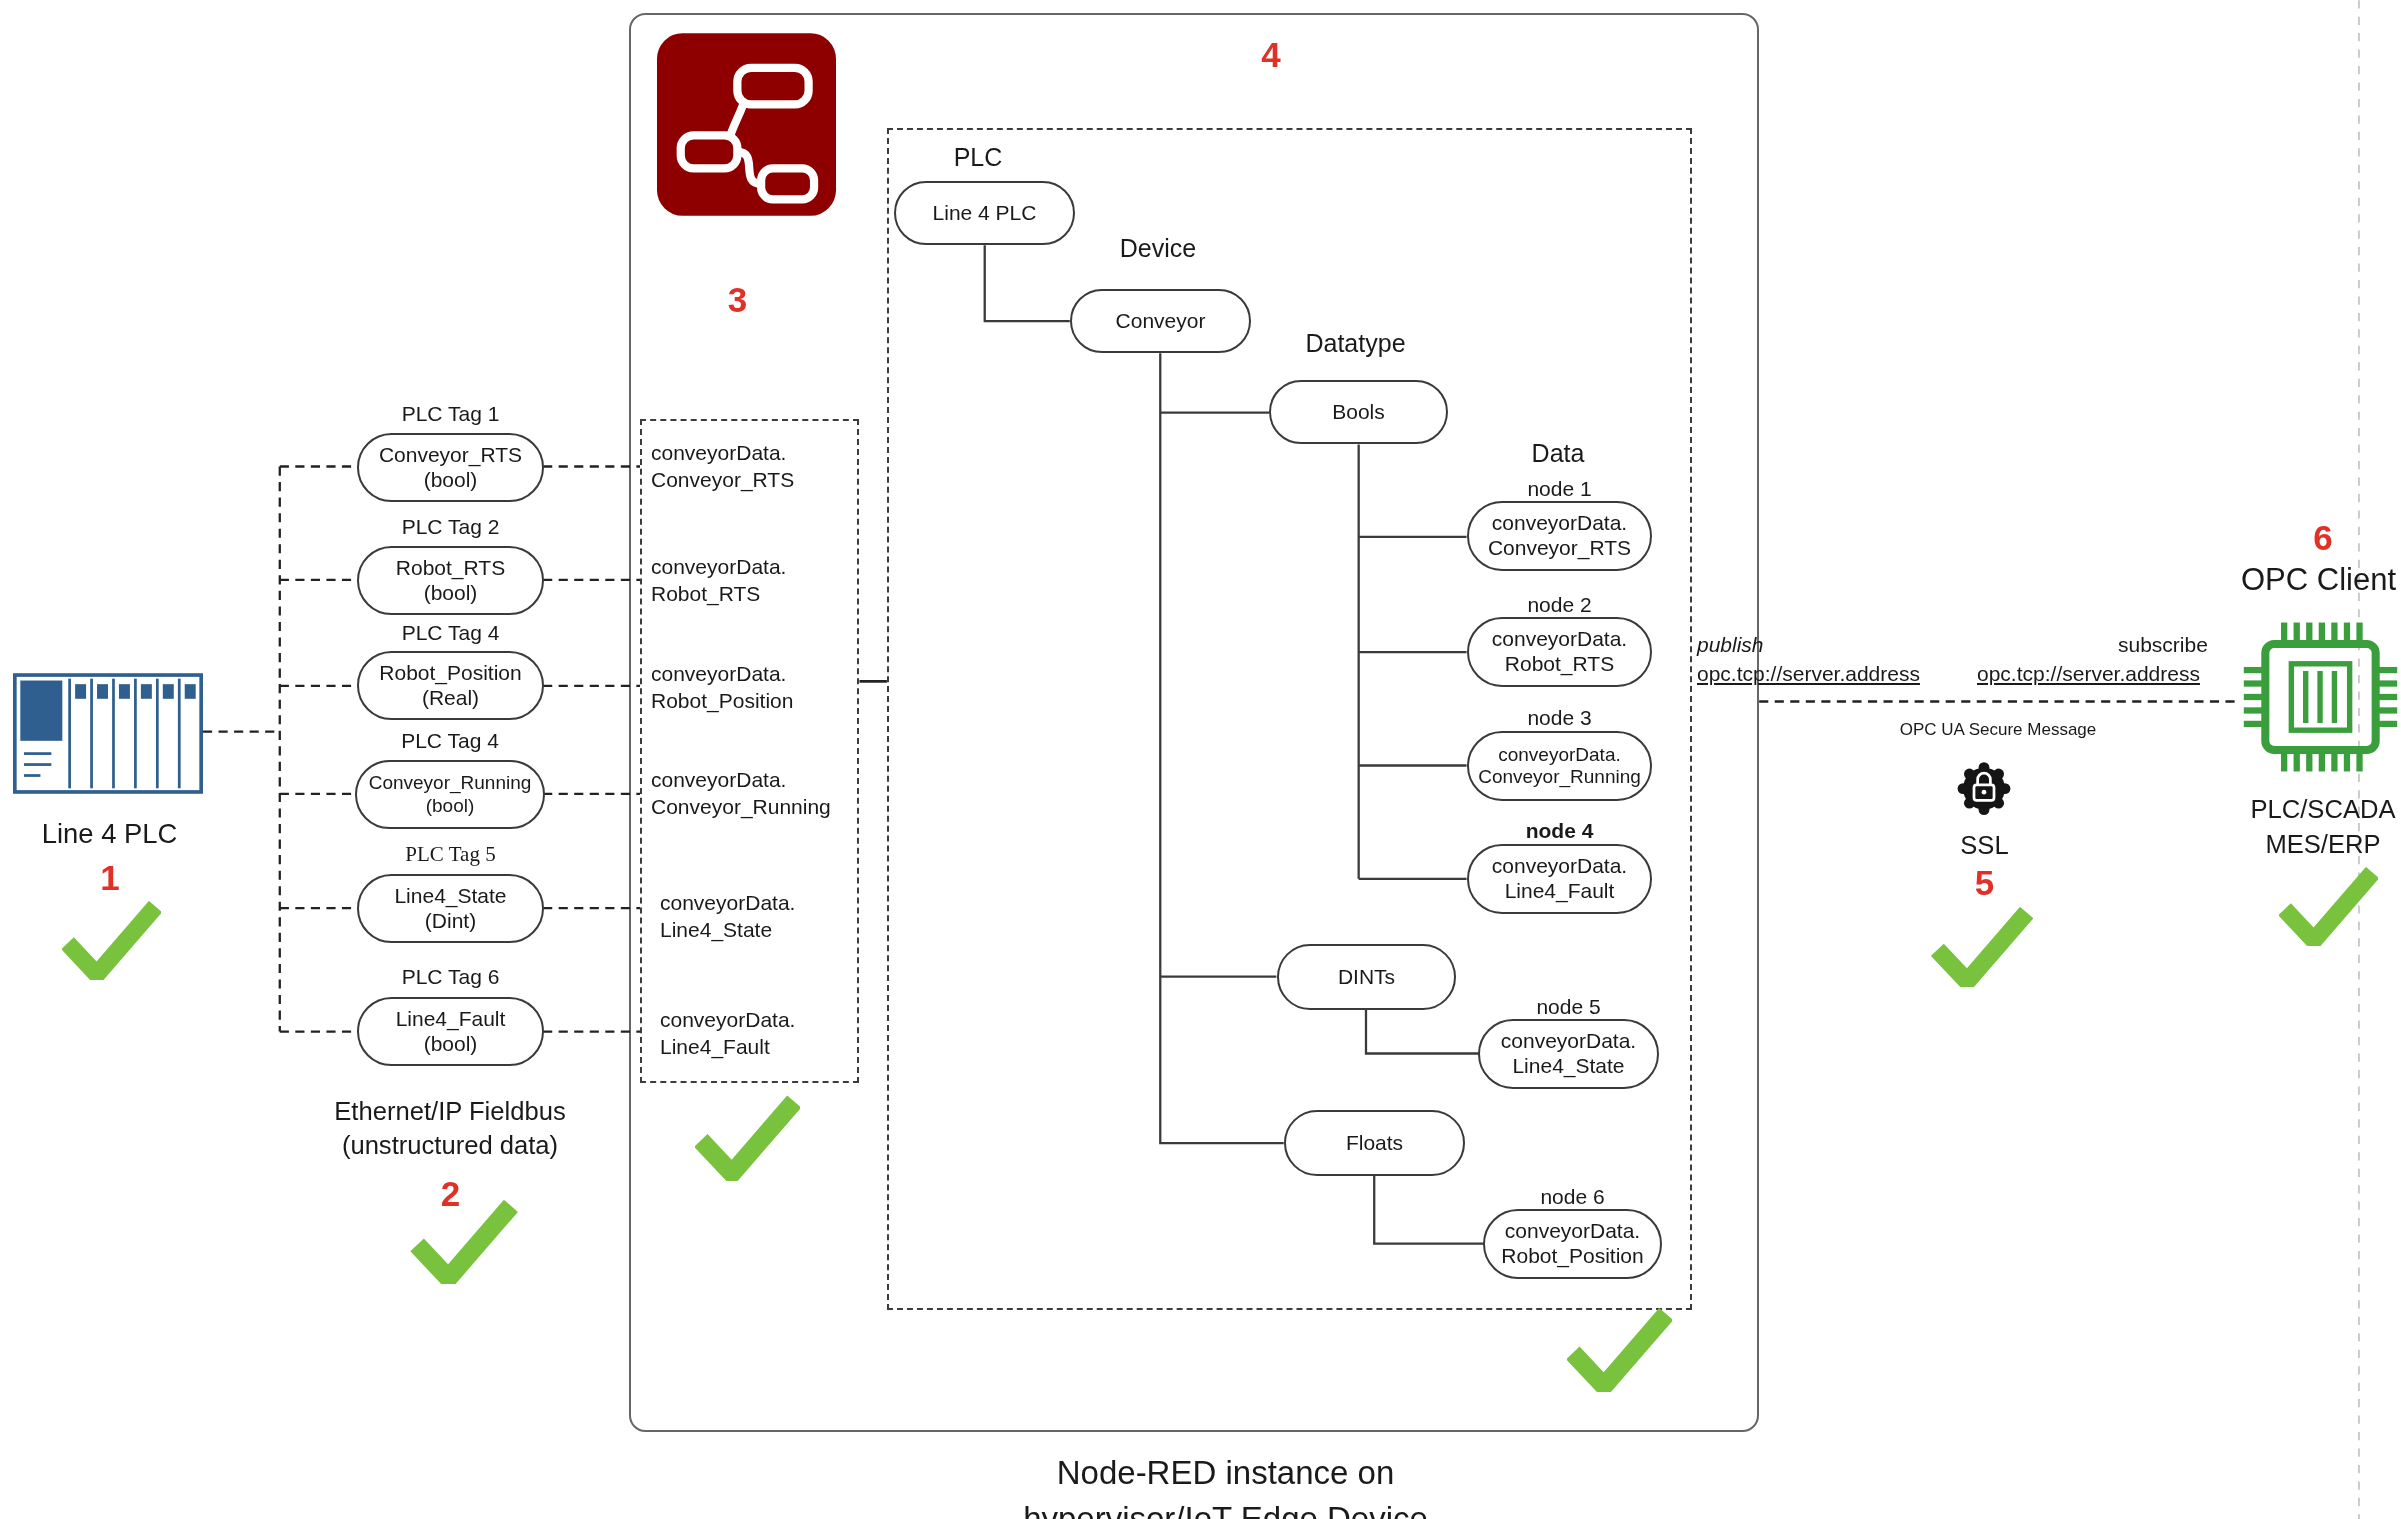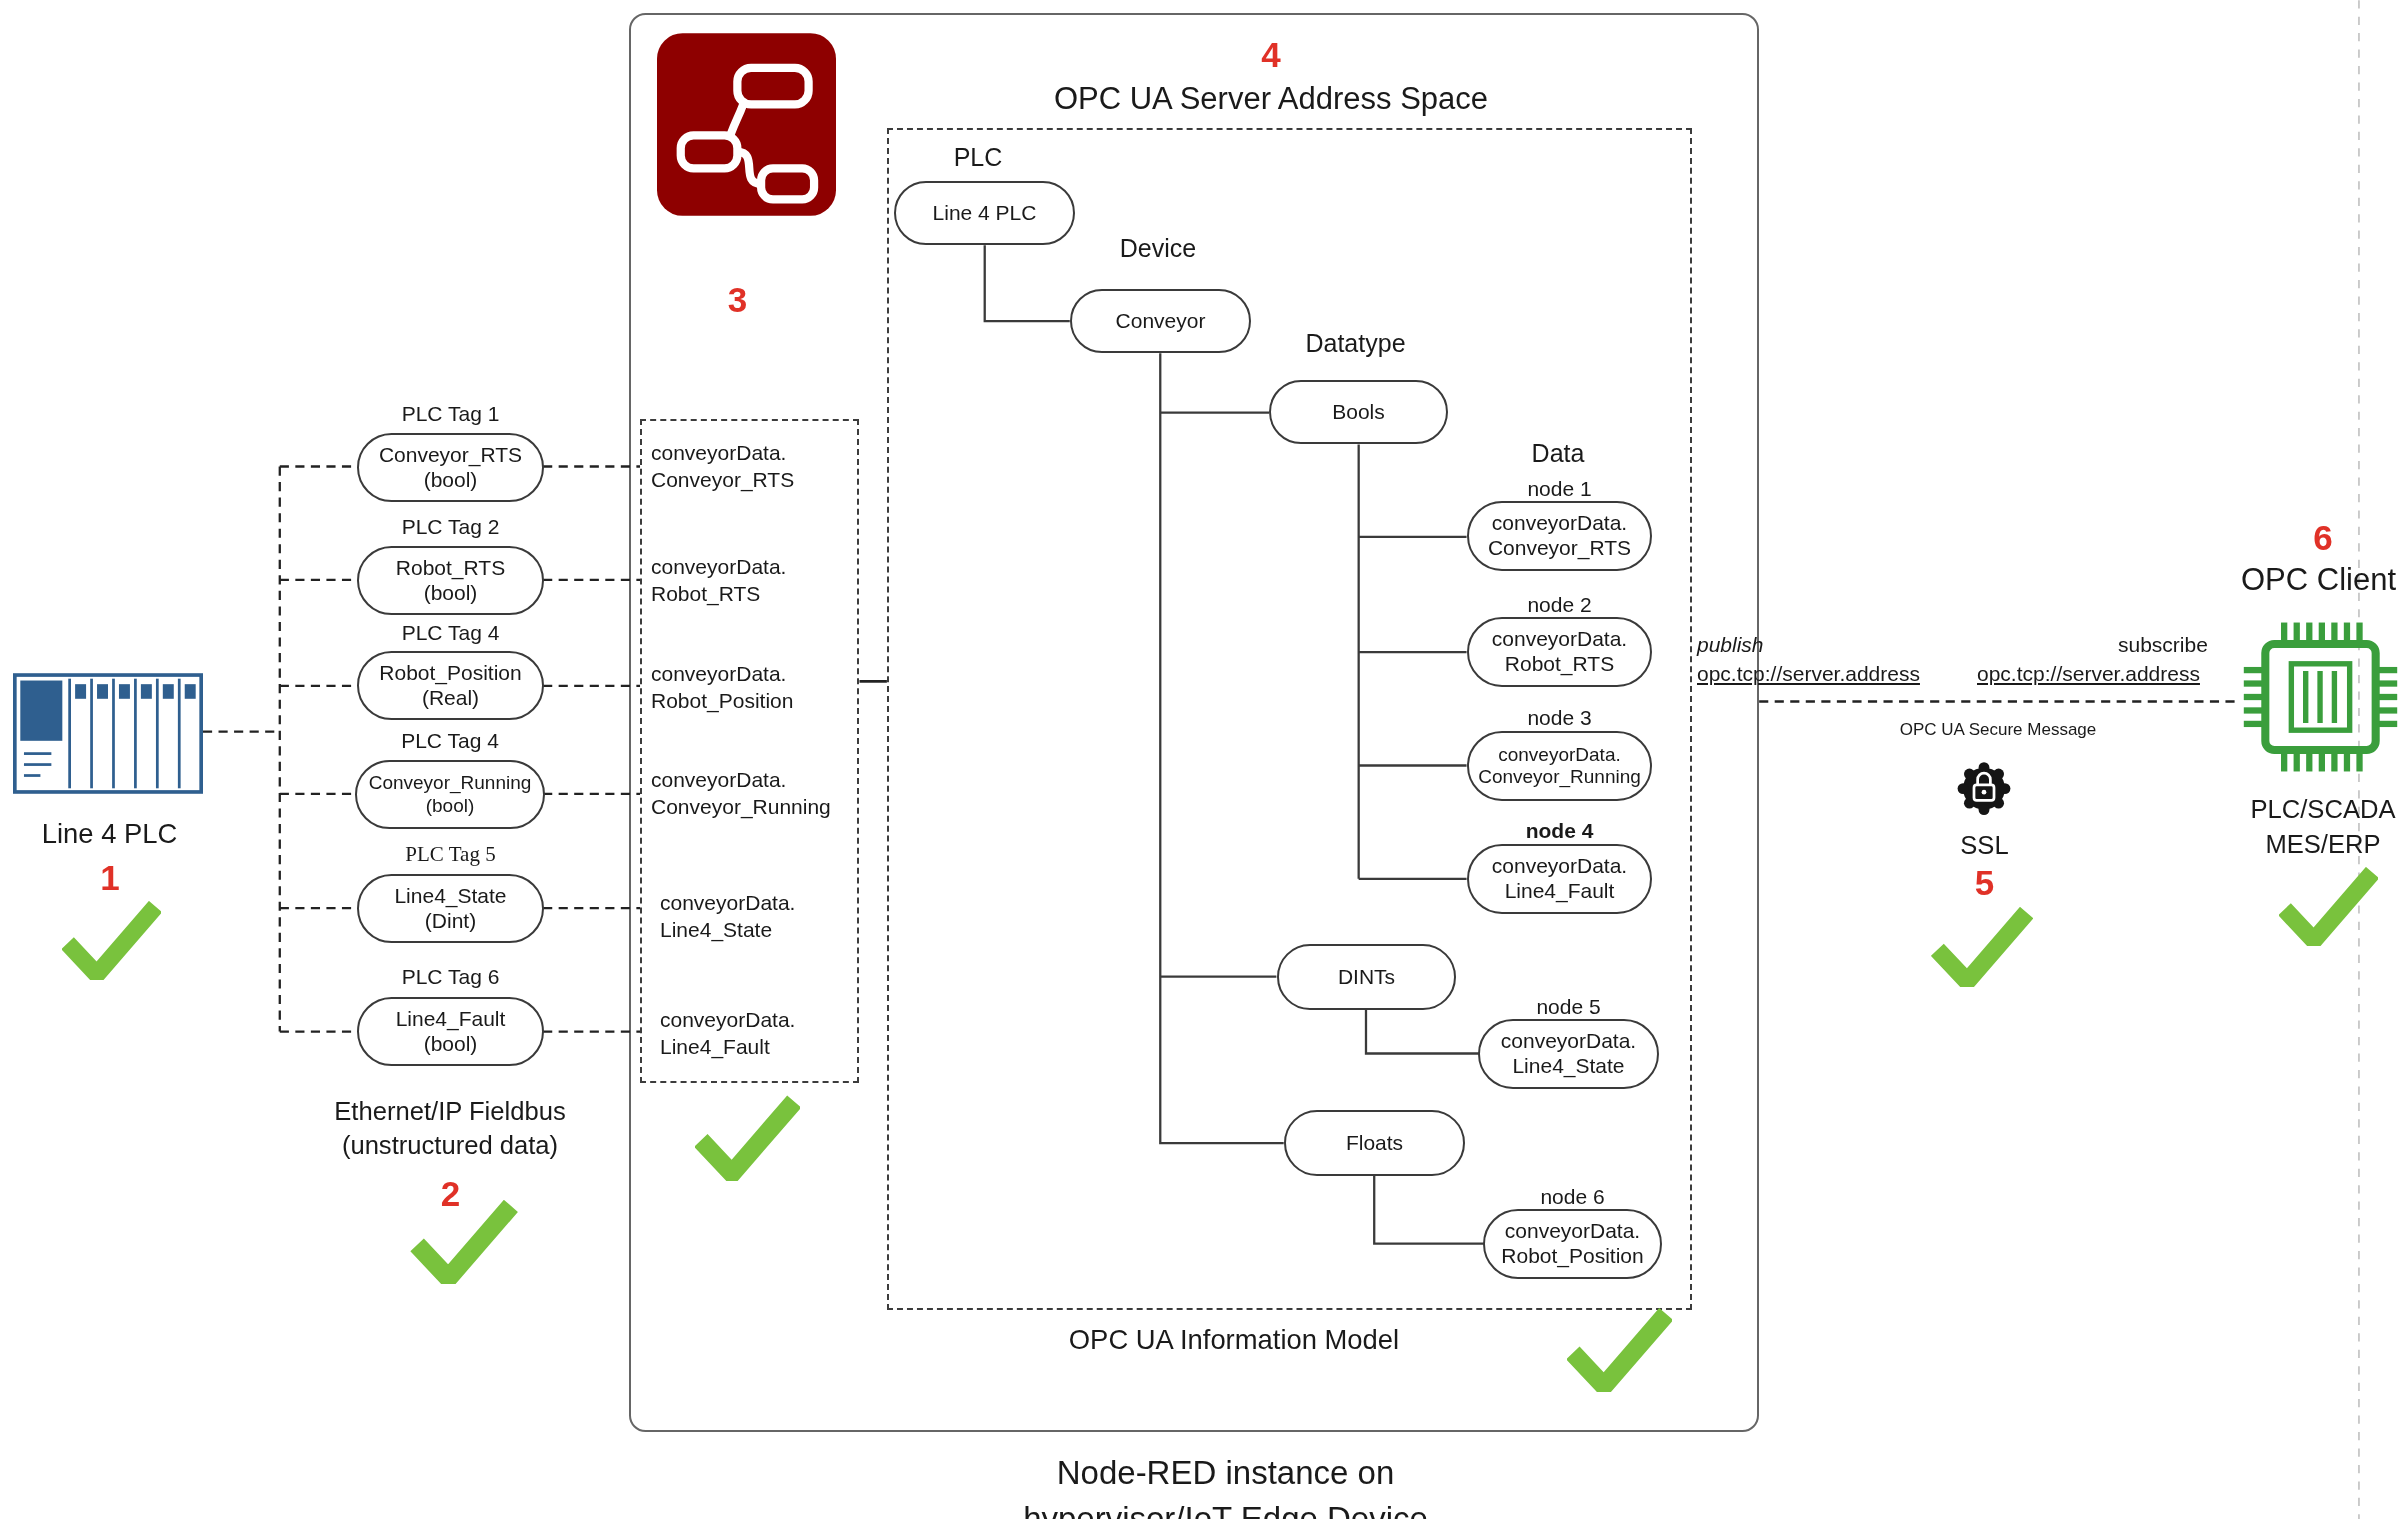--- a/index.html
+++ b/index.html
@@ -164,21 +164,20 @@
   <svg class="icon" style="left:657px; top:33px;" width="179" height="183" viewBox="0 0 196 200">
     <rect x="0" y="0" width="196" height="200" rx="28" class="nr-bg"></rect>
     <path class="nr-wire" d="M88 130 C55 130 120 58 88 58"></path>
     <path class="nr-wire" d="M88 130 C112 130 90 165 114 165"></path>
     <rect class="nr-pill" x="88" y="38" width="78" height="40" rx="15"></rect>
     <rect class="nr-pill" x="26" y="112" width="62" height="36" rx="14"></rect>
     <rect class="nr-pill" x="114" y="148" width="58" height="34" rx="13"></rect>
   </svg>
 
   <div class="num" style="left:1134px; top:35px; width:274px;">4</div>
-  <div class="h-label" style="left:951px; top:79px; width:640px;">OPC UA Server Address Space</div>
 
   <div class="group-label" style="left:914px; top:143px; width:128px;">PLC</div>
   <div class="group-label" style="left:1094px; top:234px; width:128px;">Device</div>
   <div class="group-label" style="left:1280px; top:329px; width:151px;">Datatype</div>
   <div class="group-label" style="left:1494px; top:439px; width:128px;">Data</div>
 
   <div class="stadium" style="left:894px; top:181px; width:181px; height:64px;">Line 4 PLC</div>
   <div class="stadium" style="left:1070px; top:289px; width:181px; height:64px;">Conveyor</div>
   <div class="stadium" style="left:1269px; top:380px; width:179px; height:64px;">Bools</div>
   <div class="stadium" style="left:1277px; top:944px; width:179px; height:66px;">DINTs</div>
@@ -201,21 +200,20 @@
 Line4_Fault</div>
 
   <div class="small-label" style="left:1478px; top:995px; width:181px;">node 5</div>
   <div class="stadium" style="left:1478px; top:1019px; width:181px; height:70px;">conveyorData.
 Line4_State</div>
 
   <div class="small-label" style="left:1483px; top:1185px; width:179px;">node 6</div>
   <div class="stadium" style="left:1483px; top:1209px; width:179px; height:70px;">conveyorData.
 Robot_Position</div>
 
-  <div class="caption" style="left:914px; top:1322px; width:640px;">OPC UA Information Model</div>
   <svg class="check" style="left:1567px; top:1308px;" width="105" height="84" viewBox="0 0 108 86">
       <path d="M6 46 L38 80 L102 6"></path>
     </svg>
 
   <div class="h-label pre" style="left:878px; top:1450px; width:695px; font-size:33px; line-height:1.4;">Node-RED instance on
 hypervisor/IoT Edge Device</div>
 
   <div class="plain" style="left:1697px; top:633px;font-style:italic;">publish</div>
   <div class="addr" style="left:1697px; top:662px;">opc.tcp://server.address</div>
   <div class="plain" style="left:2118px; top:633px;">subscribe</div>

